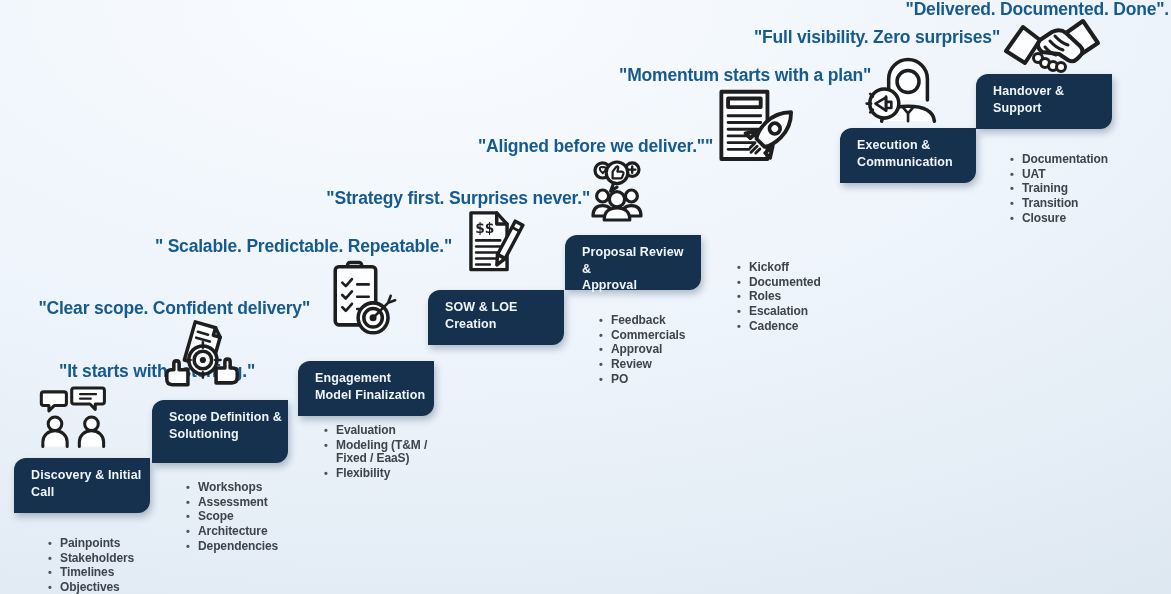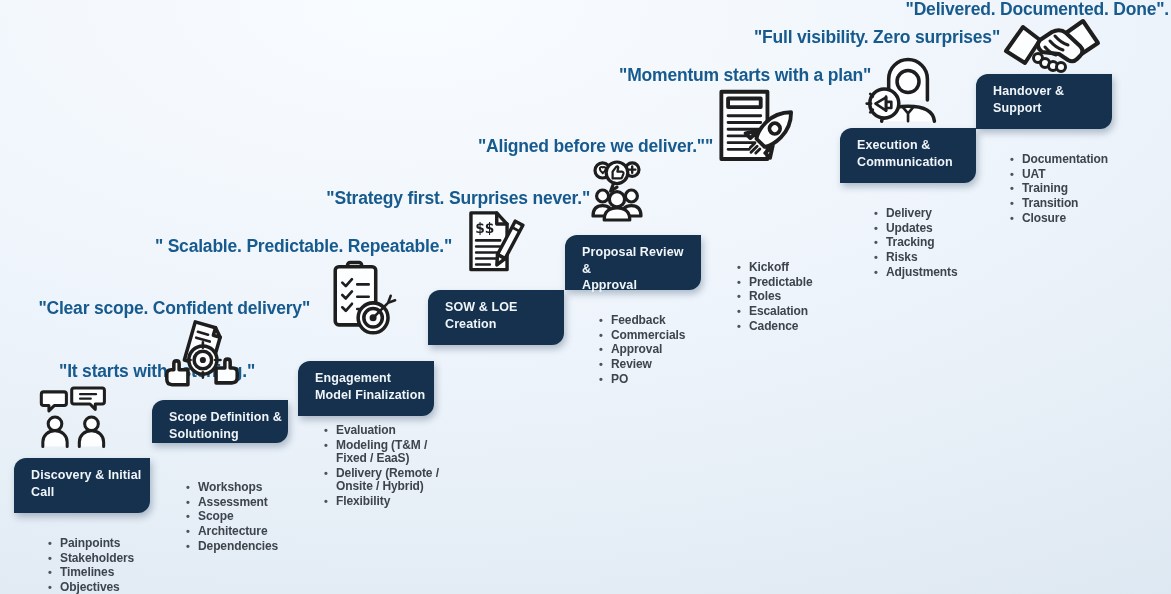--- a/index.html
+++ b/index.html
@@ -77,21 +77,21 @@
         <path class="ic thin" d="M40 20 h12 M40 27 h16"></path>
       </g>
       <path class="ic icf" d="M10 66 q0 -5 5 -5 h3 v-7 q0 -3 3 -3 t3 3 v7 h10 v17 h-18 q-6 0 -6 -6 z"></path>
       <path class="ic icf" d="M90 64 q0 -5 -5 -5 h-3 v-7 q0 -3 -3 -3 t-3 3 v7 h-10 v17 h18 q6 0 6 -6 z"></path>
       <circle class="ic icf" cx="51" cy="50" r="16"></circle>
       <circle class="ic icf" cx="51" cy="50" r="10"></circle>
       <circle class="fillk" cx="51" cy="50" r="3.5"></circle>
       <path class="ic thin" d="M51 30 v6 M51 64 v6 M31 50 h6 M65 50 h6"></path>
     </svg>
   </div>
-  <div class="box" style="left:152px;top:400px;height:43px;">
+  <div class="box" style="left:152px;top:400px;height:63px;">
     <div class="t">Scope Definition &amp;
 Solutioning</div>
   </div>
   <ul class="bullets" style="left:169px;top:465px;">
     <li>Workshops</li>
     <li>Assessment</li>
     <li>Scope</li>
     <li>Architecture</li>
     <li>Dependencies</li>
   </ul>
@@ -110,21 +110,20 @@
       <path class="ic thin" d="M66 68 L83 51 M83 51 l3 -8 M83 51 l8 -3"></path>
     </svg>
   </div>
   <div class="box" style="left:298px;top:345px;margin-top:16px;">
     <div class="t">Engagement
 Model Finalization</div>
   </div>
   <ul class="bullets" style="left:307px;top:408px;width:120px;">
     <li>Evaluation</li>
     <li>Modeling (T&amp;M / Fixed / EaaS)</li>
-    <li>Delivery (Remote / Onsite / Hybrid)</li>
     <li>Flexibility</li>
   </ul>
 
   <div class="quote" style="right:581px;top:189px;">"Strategy first. Surprises never."</div>
   <div class="icon" style="left:444px;top:206px;width:90px;height:86px;">
     <svg viewBox="0 0 100 100" aria-label="contract-pencil-icon">
       <path class="ic icf" d="M29 8 h30 l12 13 v53 h-42 z"></path>
       <path class="ic" d="M59 8 v13 h12"></path>
       <text x="34" y="31" font-family="DejaVu Sans, sans-serif" font-size="16" font-weight="bold" fill="#1e1e1e">$$</text>
       <path class="ic thin" d="M35 40 h28 M35 47 h28 M35 54 h28 M35 61 h24 M35 68 h16"></path>
@@ -179,21 +178,21 @@
       <g transform="rotate(45 66 50)">
         <path class="ic icf" d="M66 18 q11 11 11 26 q0 12 -5 19 h-12 q-5 -7 -5 -19 q0 -15 11 -26 z"></path>
         <circle class="ic icf" cx="66" cy="42" r="5.5"></circle>
         <path class="ic icf" d="M55 56 l-7 11 h7 z M77 56 l7 11 h-7 z"></path>
         <path class="ic thin" d="M62 68 v6 M66 68 v9 M70 68 v6"></path>
       </g>
     </svg>
   </div>
   <ul class="bullets" style="left:720px;top:245px;">
     <li>Kickoff</li>
-    <li>Predictable</li>
+    <li>Documented</li>
     <li>Roles</li>
     <li>Escalation</li>
     <li>Cadence</li>
   </ul>
 
   <div class="quote" style="right:171px;top:28px;">"Full visibility. Zero surprises"</div>
   <div class="icon" style="left:856px;top:42px;width:90px;height:88px;">
     <svg viewBox="0 0 100 100" aria-label="announcer-megaphone-icon">
       <path class="ic icf" d="M36 66 v-24 a22 22 0 0 1 44 0 v24"></path>
       <circle class="ic icf" cx="58" cy="45" r="12.5"></circle>
@@ -202,27 +201,20 @@
       <circle class="ic icf" cx="31" cy="70" r="16.5"></circle>
       <path class="ic icf" style="stroke-width:3" d="M21 70 l12 -7 v15 z"></path>
       <path class="ic thin" d="M33 62 v16 M35 68 h4 v7 h-4"></path>
       <path class="ic thin" d="M18 62 l-3 -3 M16 70 h-5 M18 77 l-3 3"></path>
     </svg>
   </div>
   <div class="box" style="left:840px;top:128px;">
     <div class="t">Execution &amp;
 Communication</div>
   </div>
-  <ul class="bullets" style="left:857px;top:191px;">
-    <li>Delivery</li>
-    <li>Updates</li>
-    <li>Tracking</li>
-    <li>Risks</li>
-    <li>Adjustments</li>
-  </ul>
 
   <div class="quote" style="right:2px;top:0px;">"Delivered. Documented. Done".</div>
   <div class="icon" style="left:1002px;top:10px;width:100px;height:64px;">
     <svg viewBox="0 0 100 64" aria-label="handshake-icon">
       <path class="ic icf" d="M4 41 L21 17 L38 30 L23 53 Z"></path>
       <path class="ic icf" d="M96 33 L81 11 L64 23 L78 45 Z"></path>
       <path class="ic icf" d="M38 30 l12 -8 q8 -4 14 1 l14 13 q5 5 0 10 l-3 3 q-4 4 -9 1 l-9 -6 -17 -2 q-7 -6 -2 -12 z"></path>
       <circle class="ic icf" style="stroke-width:3" cx="36" cy="48" r="4.5"></circle>
       <circle class="ic icf" style="stroke-width:3" cx="43" cy="53" r="4.5"></circle>
       <circle class="ic icf" style="stroke-width:3" cx="51" cy="56" r="4.5"></circle>

